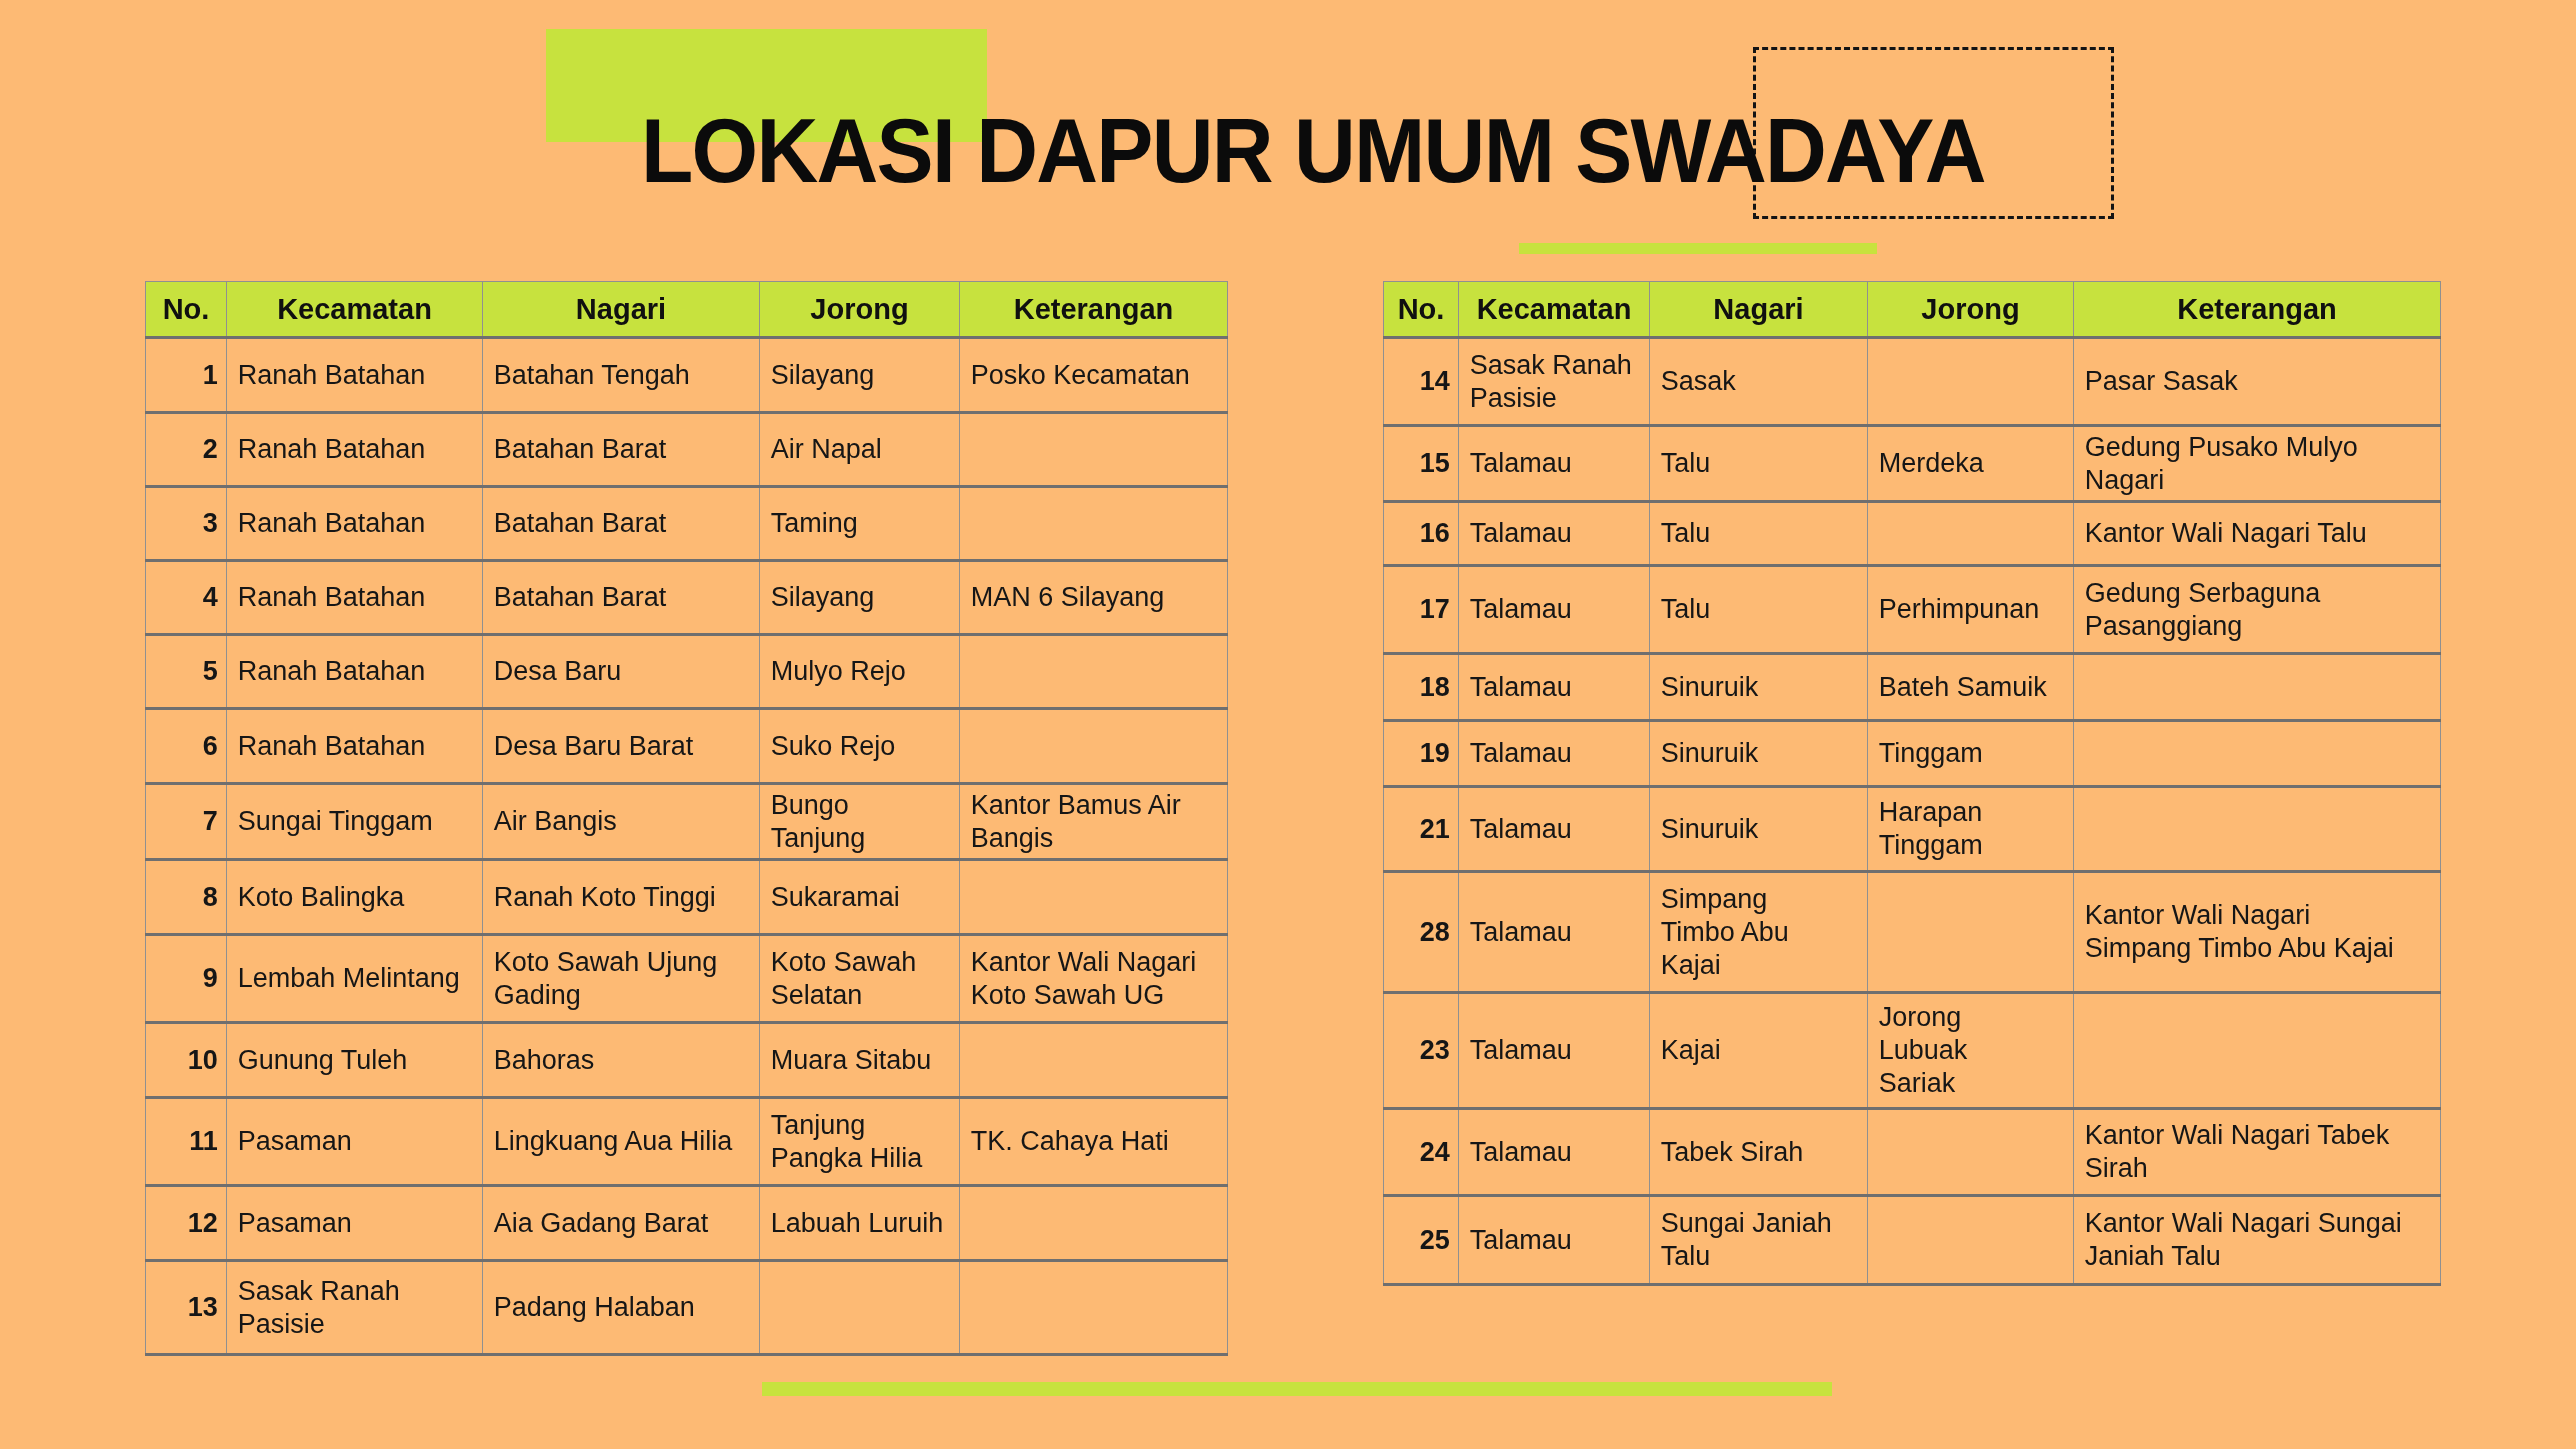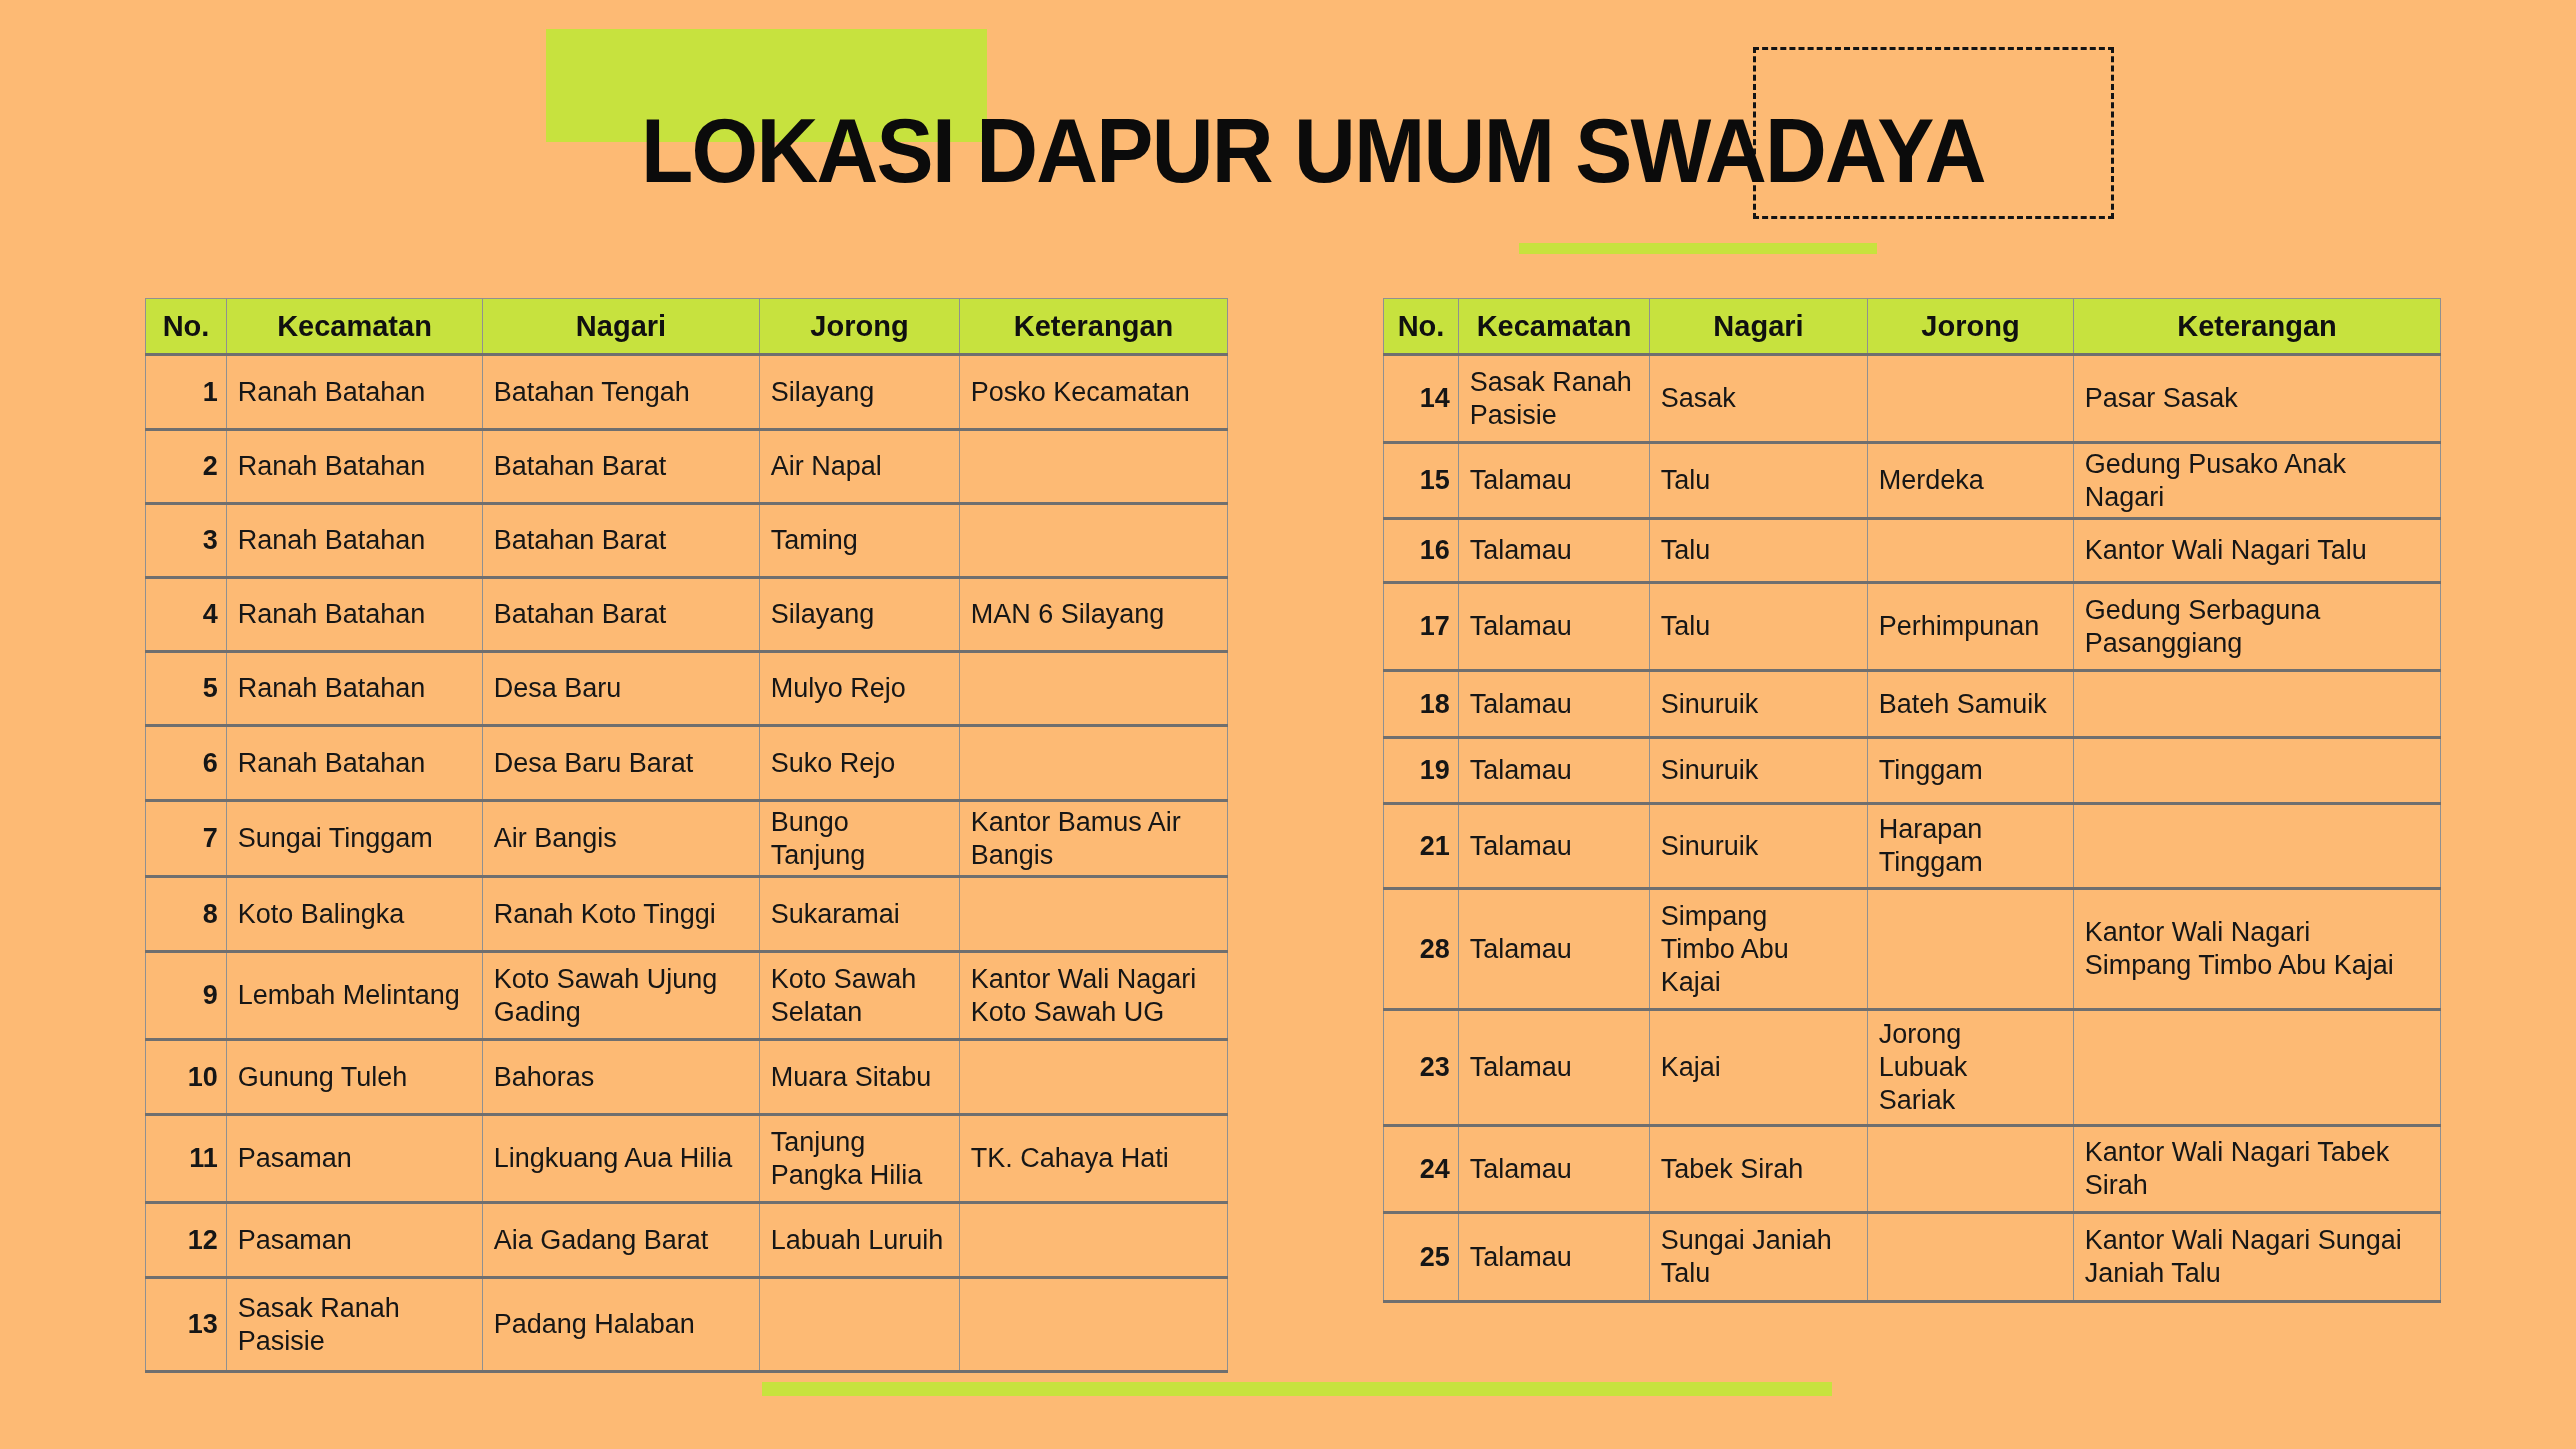--- a/index.html
+++ b/index.html
@@ -36,21 +36,21 @@
   }
   table.loc td{
     border-left:1.8px solid var(--border-v);
     border-right:1.8px solid var(--border-v);
     border-top:3px solid var(--border-h);
     border-bottom:3px solid var(--border-h);
     font-size:27px;line-height:1.22;vertical-align:middle;
     padding:3.6px 10.7px;color:var(--text);
     overflow:hidden;
   }
-  table.loc{border:1.8px solid var(--border-v);margin-top:17px;}
+  table.loc{border:1.8px solid var(--border-v);}
   table.loc td.num{text-align:right;font-weight:700;padding-right:8.3px;}
   .ci{white-space:pre-line;}
   td.cliptop{vertical-align:top;padding-top:7.2px;}
   td.cliptop .ci{max-height:62px;overflow:hidden;}
 </style>
 </head>
 <body>
 
 <div id="slide">
   <div class="green-rect"></div>
@@ -353,21 +353,21 @@
             <td>
               <div class="ci">Talamau</div>
             </td>
             <td>
               <div class="ci">Talu</div>
             </td>
             <td>
               <div class="ci">Merdeka</div>
             </td>
             <td>
-              <div class="ci">Gedung Pusako Anak Nagari</div>
+              <div class="ci">Gedung Pusako Mulyo Nagari</div>
             </td>
           </tr>
           <tr style="height: 64px;">
             <td class="num">
               <div class="ci">16</div>
             </td>
             <td>
               <div class="ci">Talamau</div>
             </td>
             <td>

